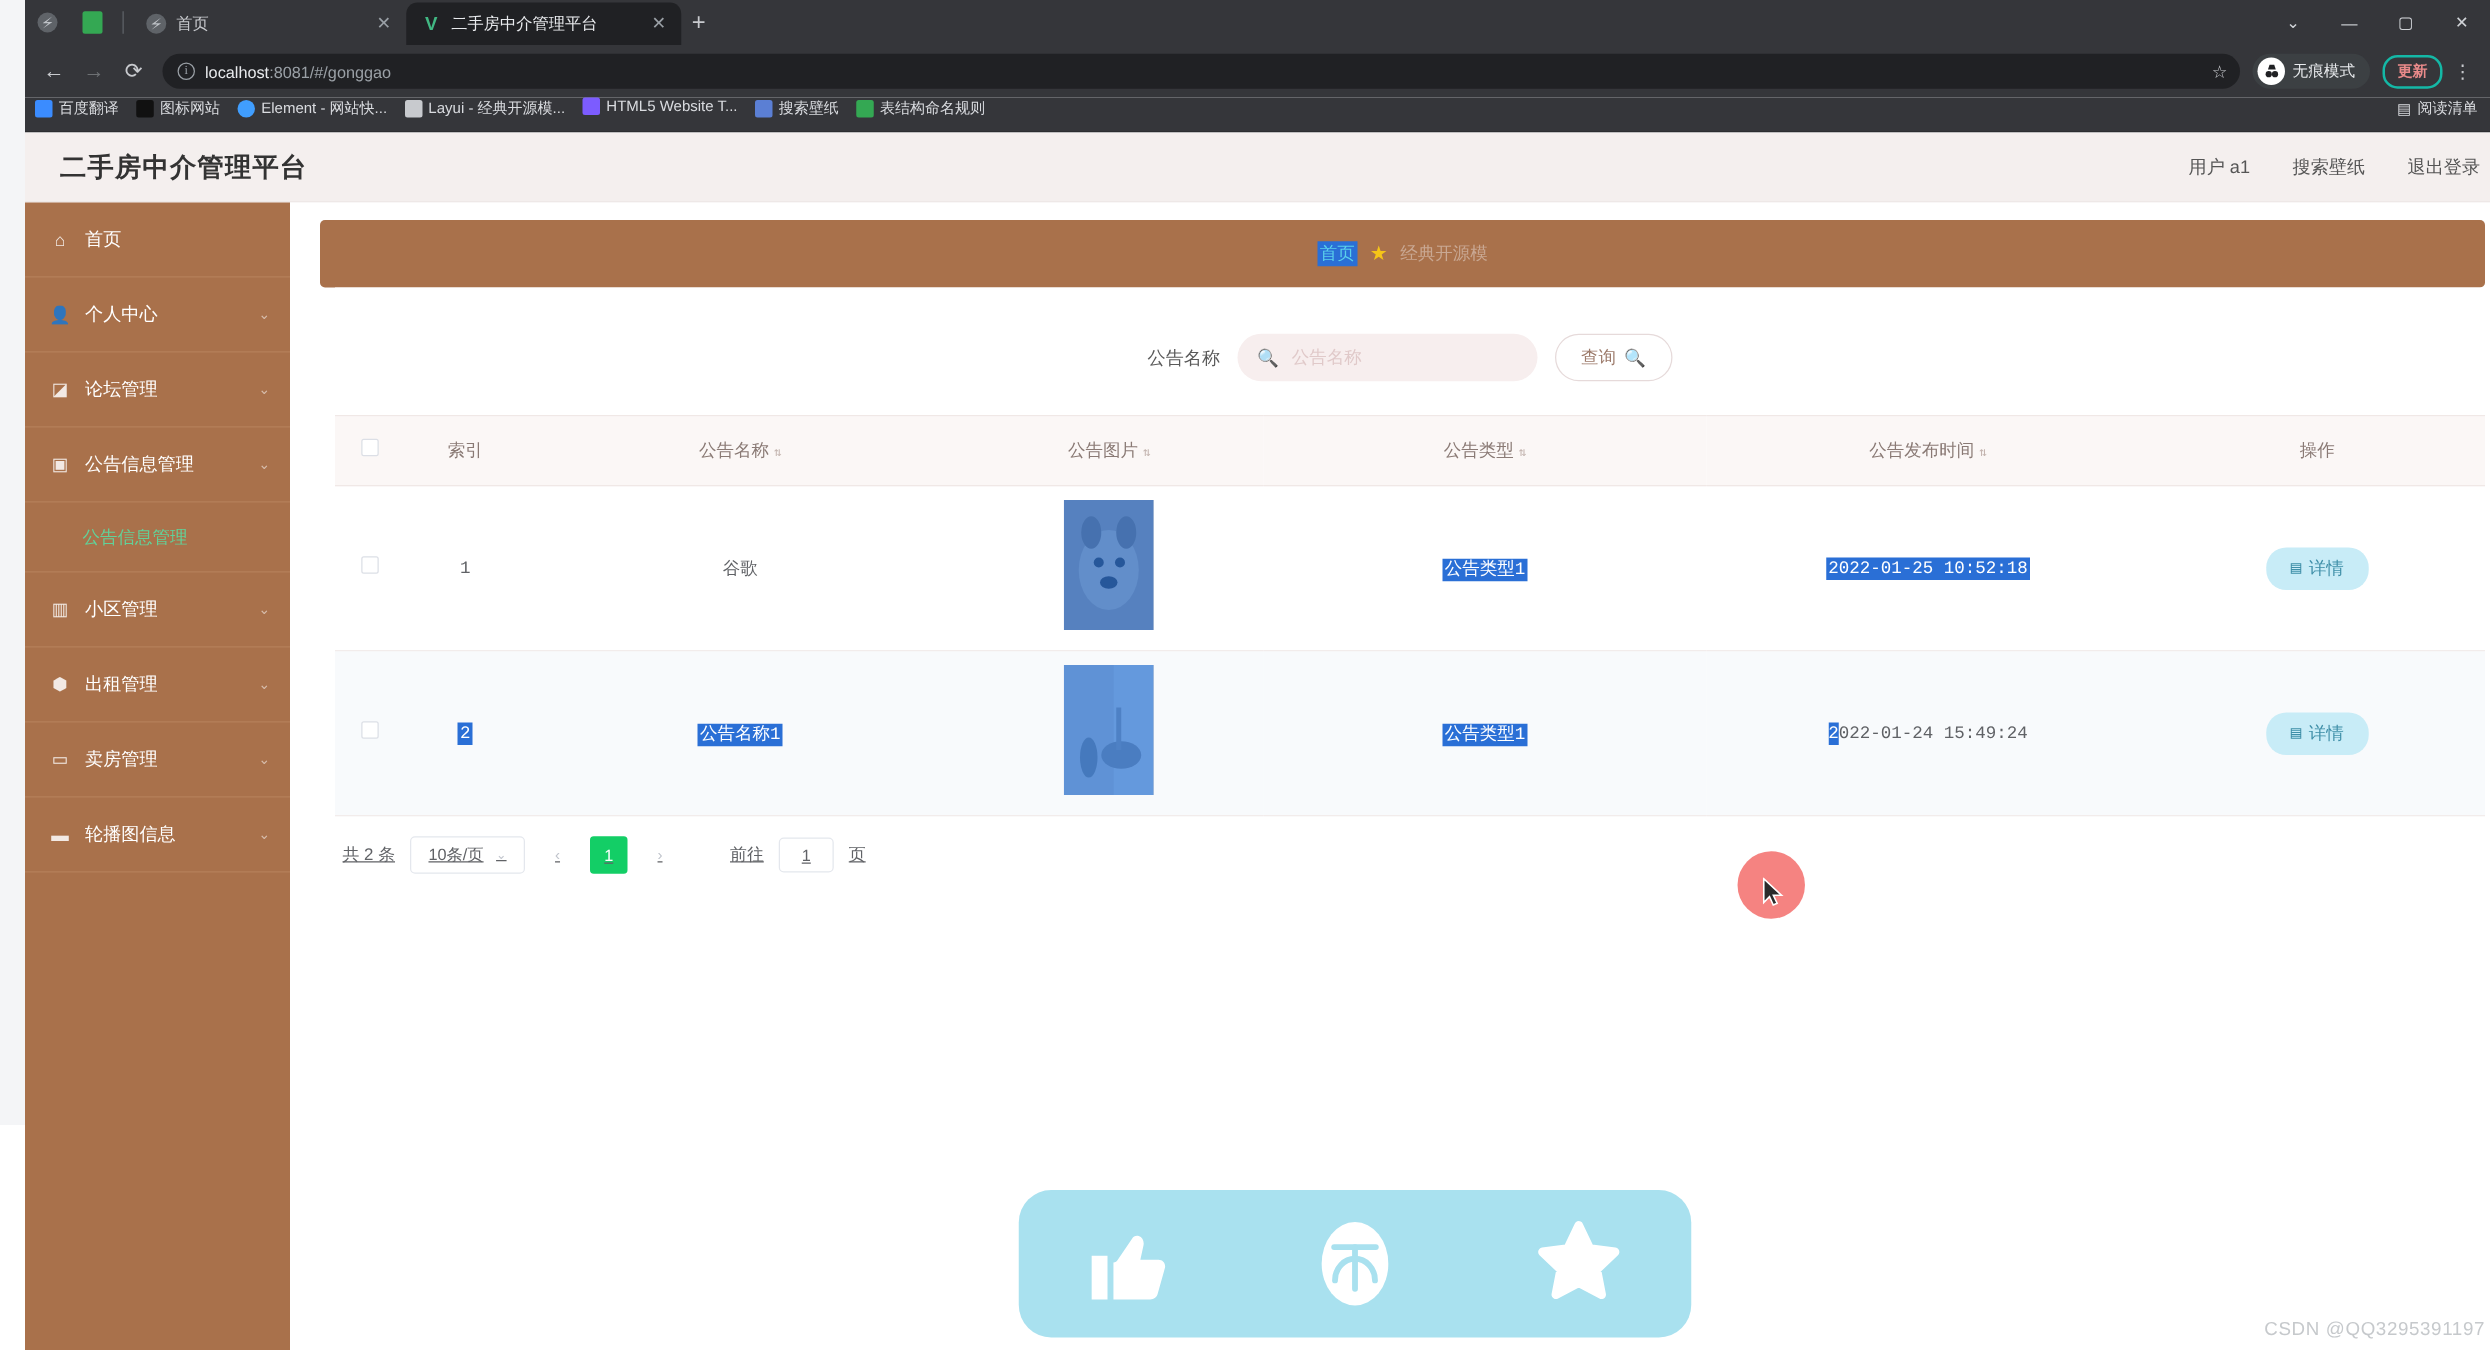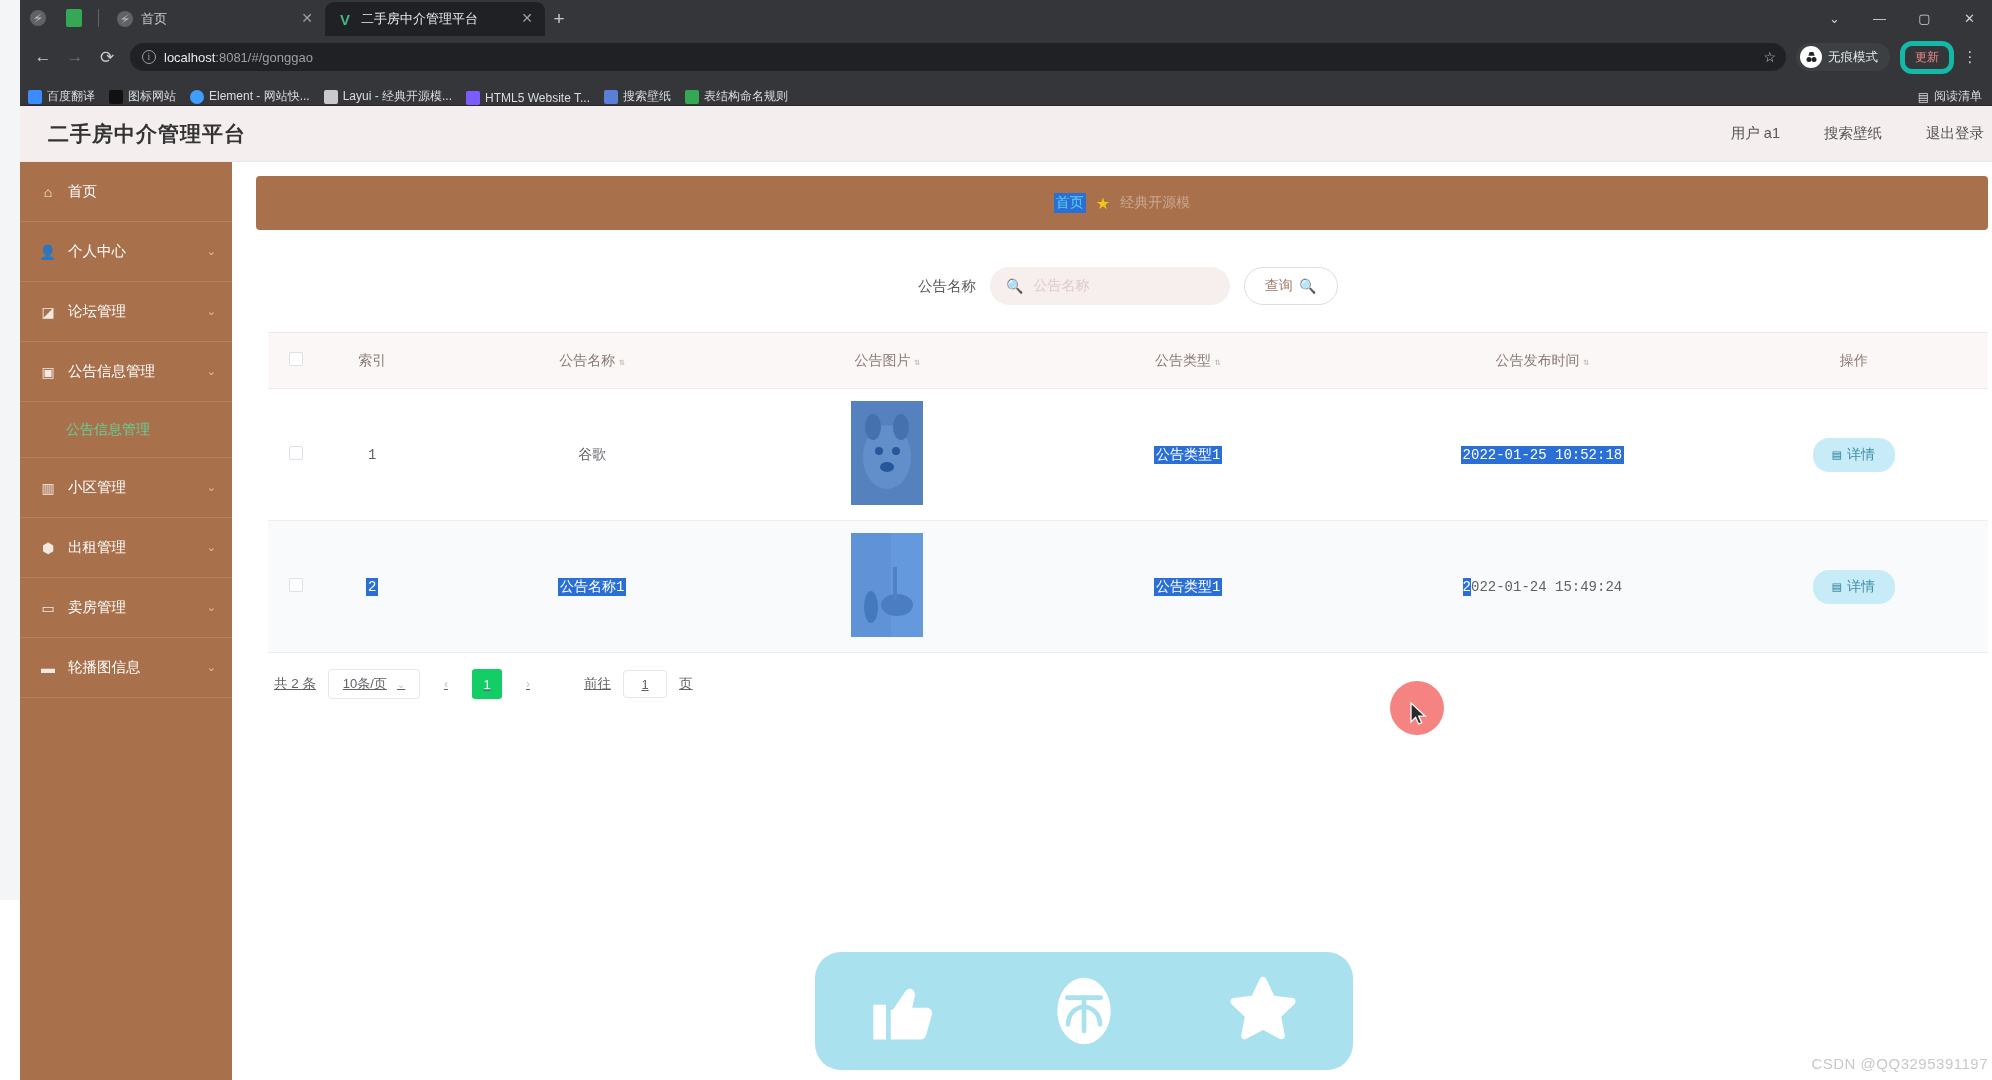--- a/index.html
+++ b/index.html
@@ -59,39 +59,39 @@
     padding: 0 12px; gap:8px; margin-left:6px; margin-right:8px; position:relative;
   }
   .omnibox .info { width:14px;height:14px;border:1.3px solid #9aa0a6;border-radius:50%;
      color:#9aa0a6; font-size:10px; line-height:12px; text-align:center; font-family:"Liberation Serif",serif;}
   .omnibox .url { font-size:13px; color:#e8eaed; }
   .omnibox .url .dim { color:#9aa0a6; }
   .omnibox .star { position:absolute; right:10px; color:#c8cace; font-size:14px; }
   .incognito { display:flex;align-items:center;gap:6px; background:#3c4043; border-radius:14px; height:28px; padding:0 12px 0 4px;}
   .incog-avatar { width:22px;height:22px;border-radius:50%;background:#ffffff; display:flex;align-items:center;justify-content:center;}
   .incognito span { font-size:12.5px; color:#e8eaed;}
-  .updatebtn { border:5px solid #14b8a6; color:#e98a8a; border-radius:12px; font-size:12px; padding:3px 10px; margin-left:8px;}
+  .updatebtn { border:2px solid #14b8a6; color:#e98a8a; border-radius:12px; font-size:12px; padding:3px 10px; margin-left:8px;font-weight:bold;}
   .kebab { width:28px; color:#c8cace; text-align:center; font-size:15px; }
 
   .bookmarks {
-    height: 28px; background:#35363a; display:flex; align-items:flex-end; padding:0 8px; gap:14px;
+    height: 28px; background:#35363a; display:flex; align-items:flex-start; padding:0 8px; gap:14px;
     border-bottom:1px solid #2a2b2e; position:relative;
   }
   .bm { display:flex; align-items:center; gap:5px; font-size:12px; color:#dadce0; white-space:nowrap;}
   .bm .bmico { width:14px;height:14px;border-radius:2px; flex:0 0 14px; }
   .reading { position:absolute; right:10px; display:flex;align-items:center;gap:5px; font-size:12px;color:#dadce0;}
 
   
   .app { position:relative; width:1992px; height:974px; background:#ffffff; overflow:hidden;}
   .app-header {
     height: 56px; background:#f4efee; display:flex; align-items:center; padding: 0 28px;
     border-bottom: 1px solid #ece6e5;
   }
   .app-title { font-size: 21px; font-weight: bold; color:#333; letter-spacing:1px;}
-  .header-right { margin-left:auto; display:flex; align-items:center; gap:44px; font-size:14.5px; color:#555;}
+  .header-right { margin-left:auto; display:flex; align-items:center; gap:34px; font-size:14.5px; color:#555;}
 
   .body-wrap { display:flex; height: 918px;}
   .sidebar { width: 212px; background:#a9714b; flex:0 0 212px; }
   .menu-item {
     height: 60px; display:flex; align-items:center; padding-left:20px; gap:12px;
     color:#fff; font-size:14.5px; border-bottom:1px solid #b5805b; position:relative;
   }
   .menu-item .mico { width:16px; height:16px; opacity:.85; display:flex;align-items:center;justify-content:center;font-size:14px;}
   .menu-item .arrow { position:absolute; right:16px; color:rgba(255,255,255,.55); font-size:11px;}
   .submenu-item {

